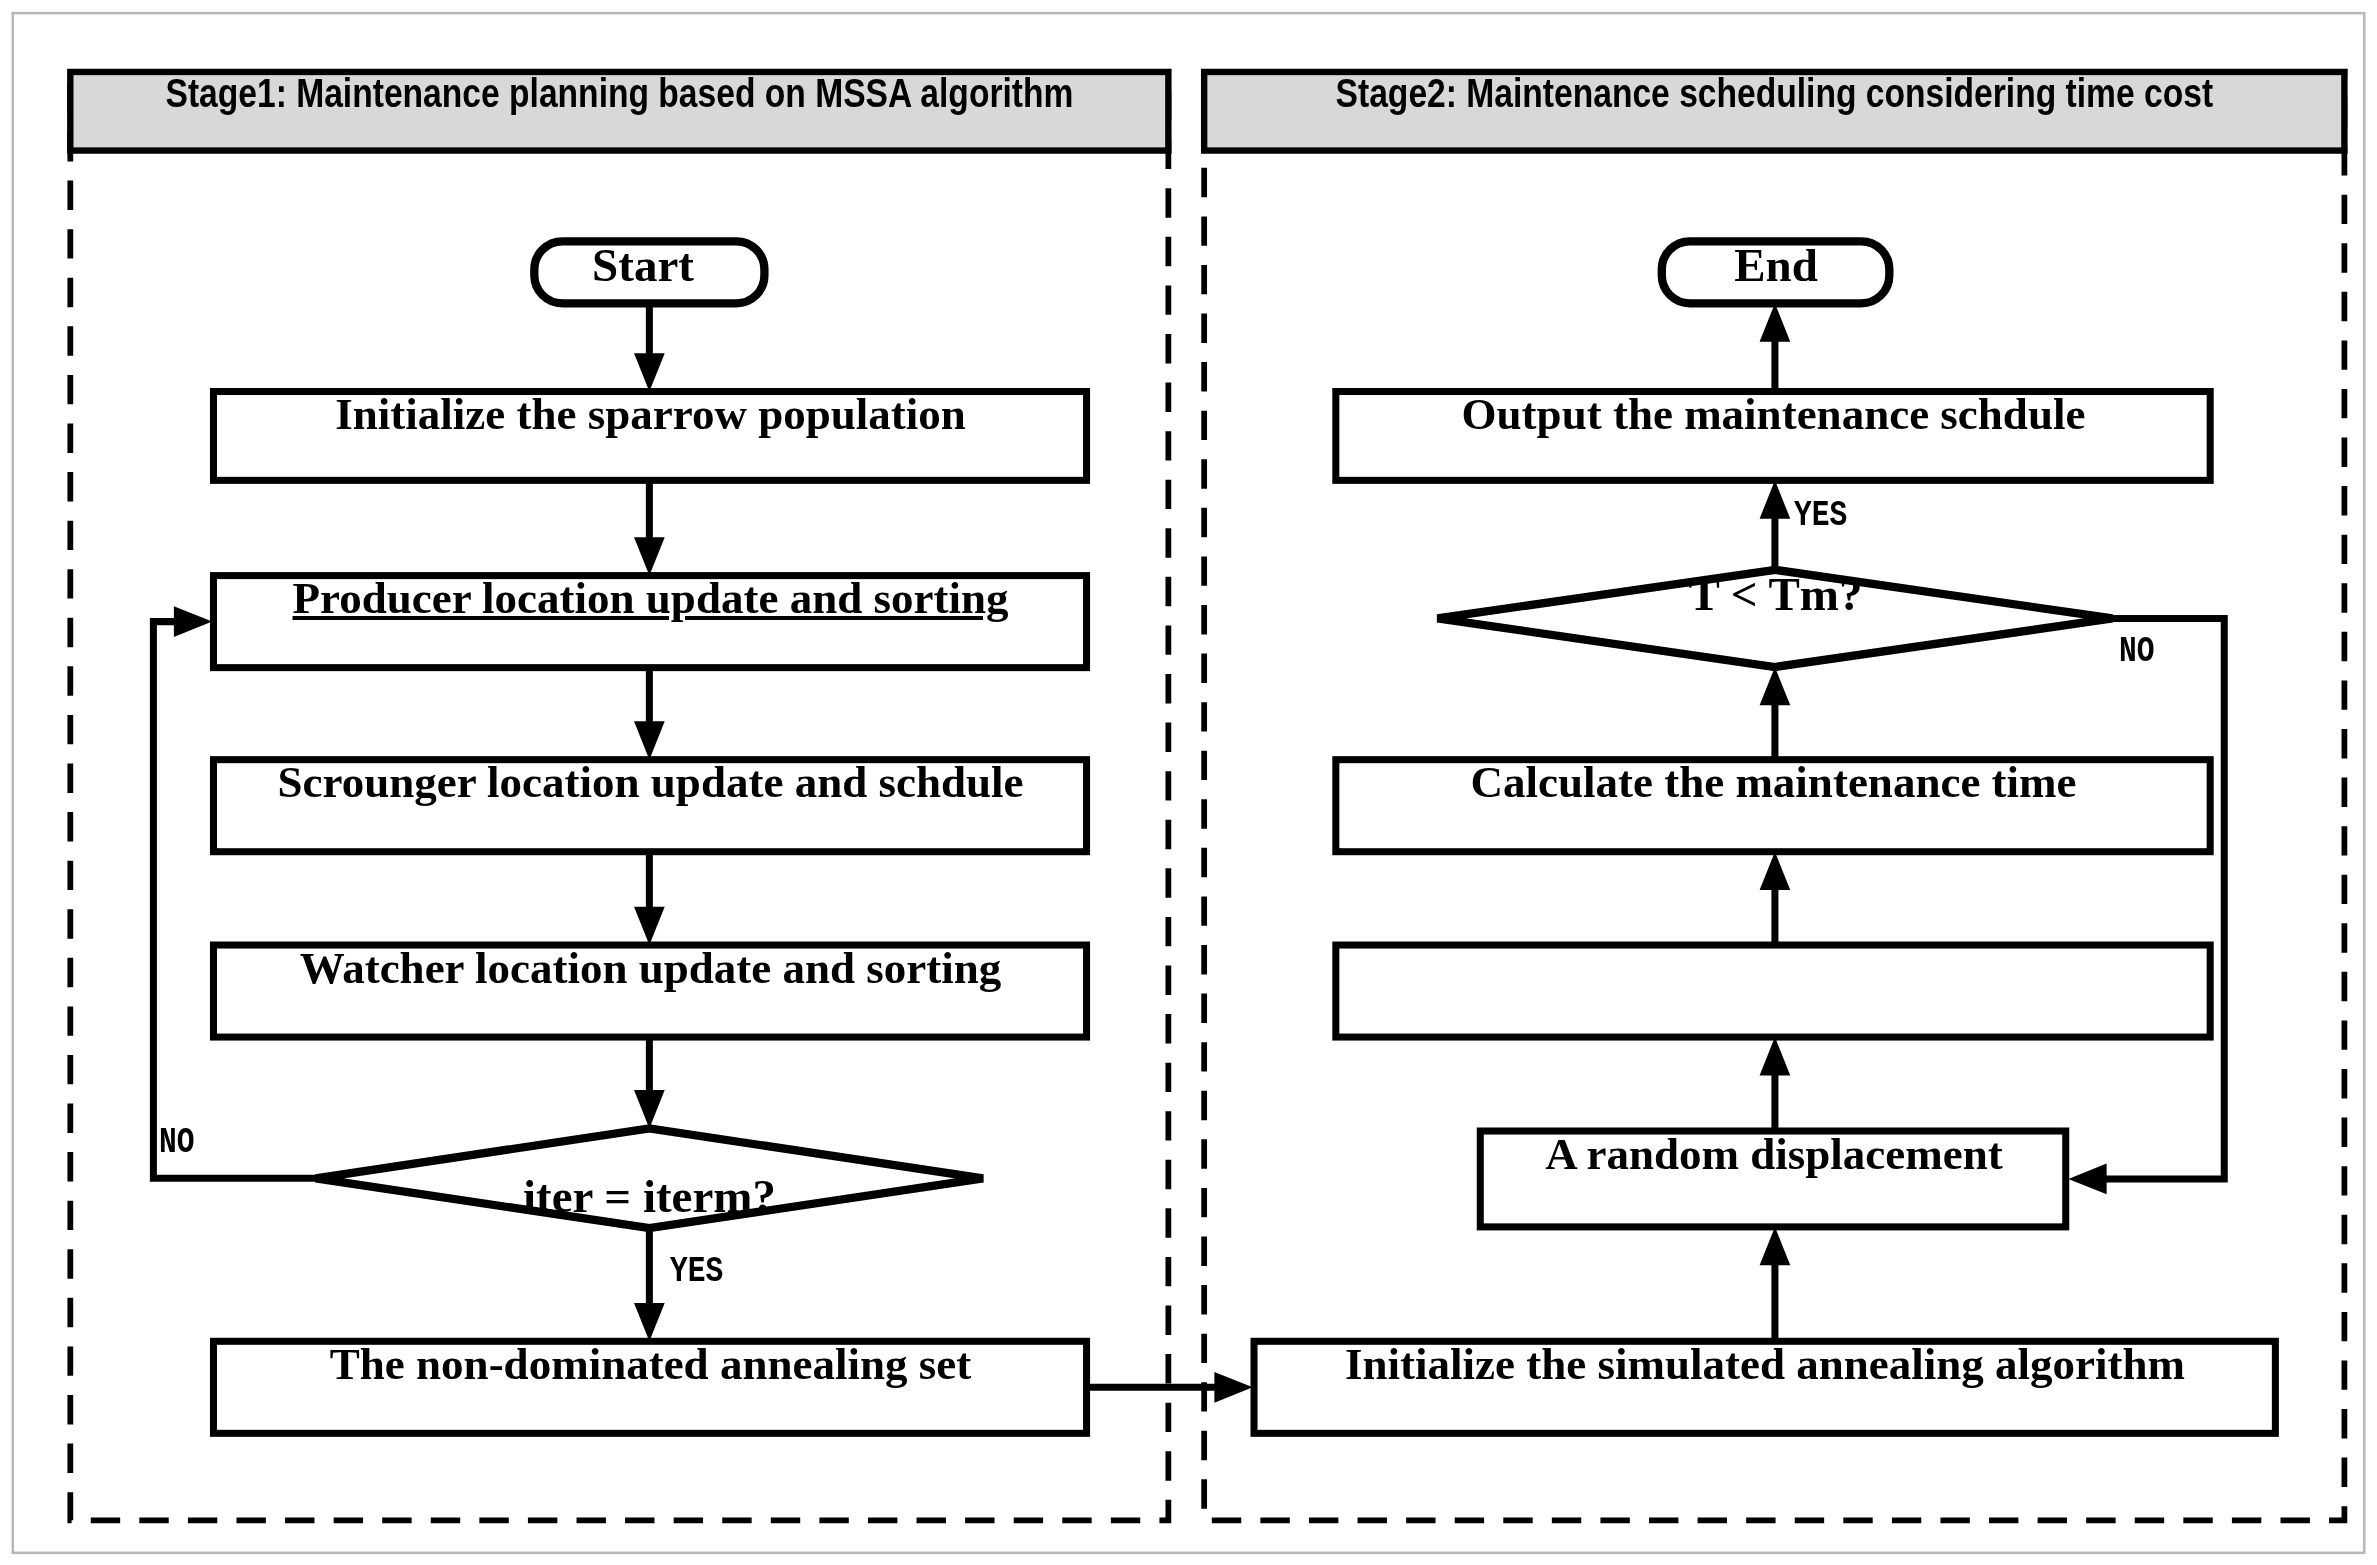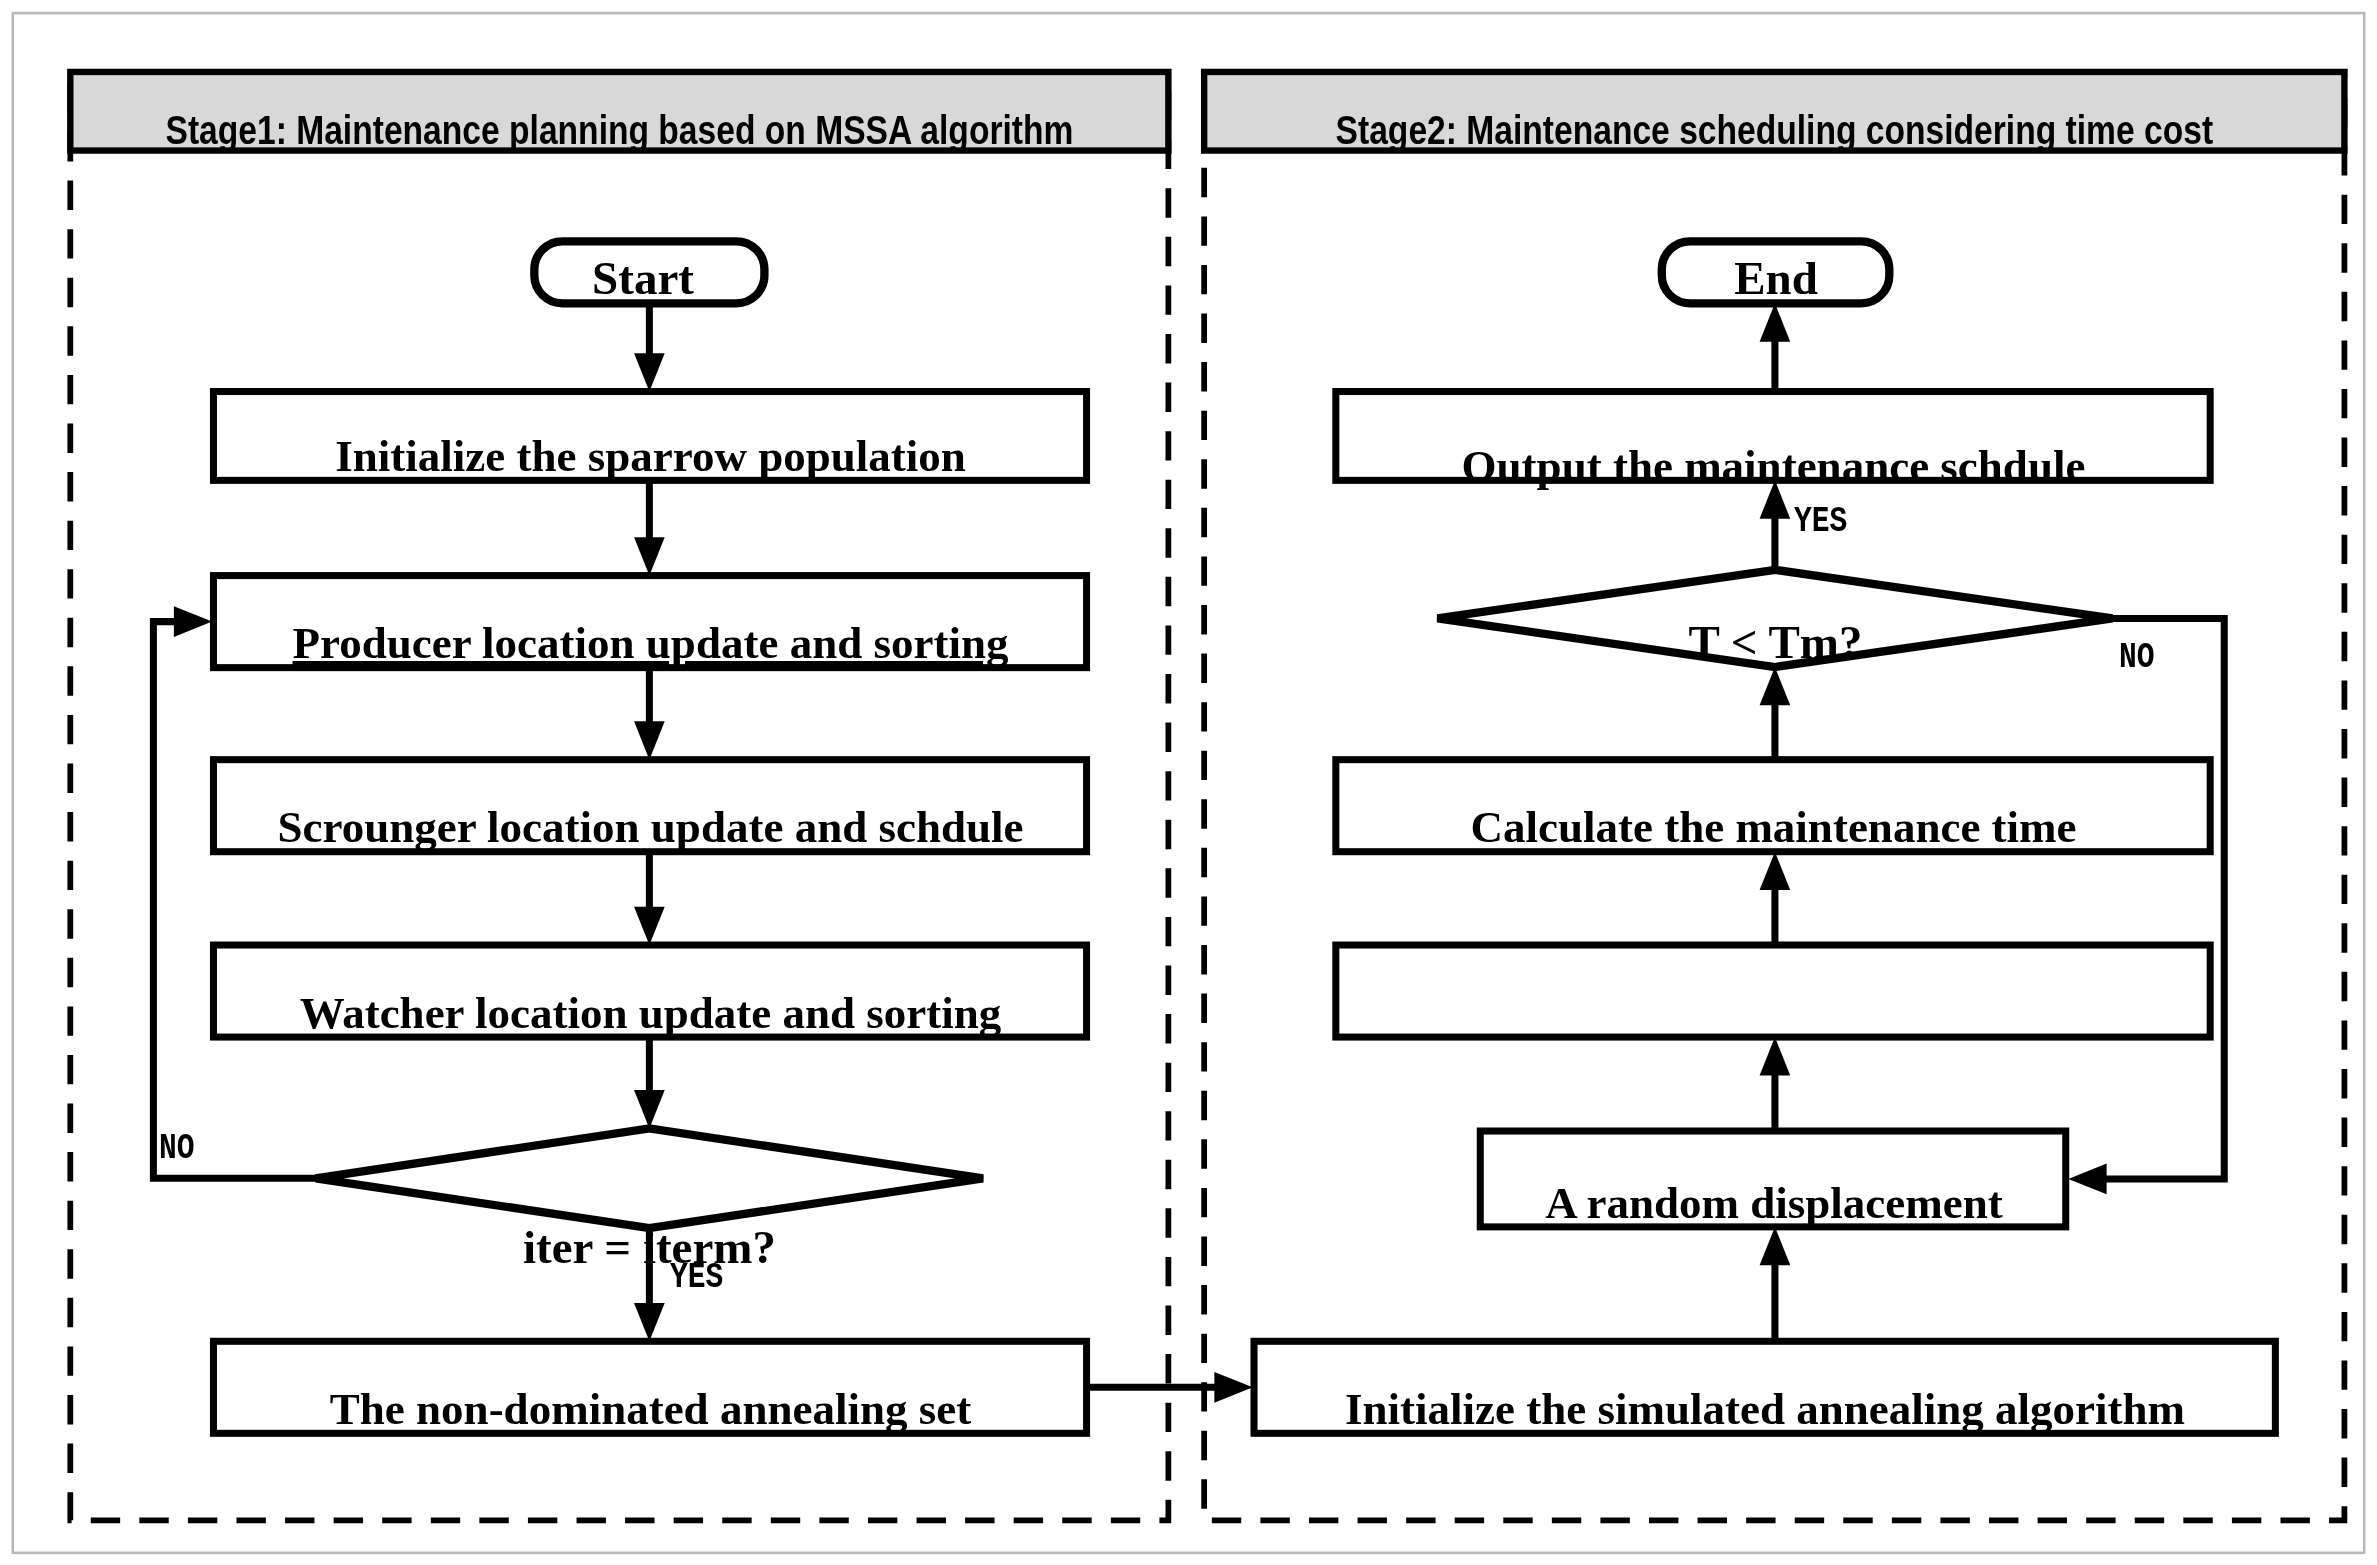--- a/index.html
+++ b/index.html
@@ -6,21 +6,21 @@
   .canvas{
     position:relative;
     width:2377px;height:1566px;
     background:#ffffff;
     font-family:"Liberation Serif", serif;
     overflow:hidden;
   }
   svg.wires{position:absolute;left:0;top:0;z-index:1;}
   .lbl{
     position:absolute;z-index:2;
-    display:flex;align-items:flex-end;justify-content:center;
+    display:flex;align-items:flex-start;justify-content:center;
     text-align:center;color:#000;
     font-weight:bold;line-height:1.05;
     white-space:nowrap;
   }
   .node-text{font-family:"Liberation Serif", serif;font-size:45px;}
   .pill-text{font-family:"Liberation Serif", serif;font-size:47px;}
   .diamond-text{font-family:"Liberation Serif", serif;font-size:47px;}
   .header-text{
     font-family:"Liberation Sans", sans-serif;font-size:40px;
   }
@@ -130,21 +130,21 @@
   <div class="lbl node-text" style="left:214px;top:1341px;width:873px;height:92px;">The non-dominated annealing set</div>
 
   <div class="lbl branch-text" style="left:159px;top:1123px;height:45px;">
     <span class="squeeze">NO</span>
   </div>
   <div class="lbl branch-text" style="left:670px;top:1252px;height:45px;">
     <span class="squeeze">YES</span>
   </div>
 
   <div class="lbl pill-text" style="left:1662px;top:241px;width:228px;height:62px;">End</div>
-  <div class="lbl node-text" style="left:1336px;top:401px;width:875px;height:89px;">Output the maintenance schdule</div>
+  <div class="lbl node-text" style="left:1336px;top:391px;width:875px;height:89px;">Output the maintenance schdule</div>
   <div class="lbl diamond-text" style="left:1438px;top:570px;width:675px;height:97px;">T &lt; Tm?</div>
   <div class="lbl node-text" style="left:1336px;top:759px;width:875px;height:92px;">Calculate the maintenance time</div>
   <div class="lbl node-text" style="left:1481px;top:1131px;width:586px;height:96px;">A random displacement</div>
   <div class="lbl node-text" style="left:1254px;top:1341px;width:1022px;height:92px;">Initialize the simulated annealing algorithm</div>
 
   <div class="lbl branch-text" style="left:1794px;top:496px;height:45px;">
     <span class="squeeze">YES</span>
   </div>
   <div class="lbl branch-text" style="left:2119px;top:632px;height:45px;">
     <span class="squeeze">NO</span>

